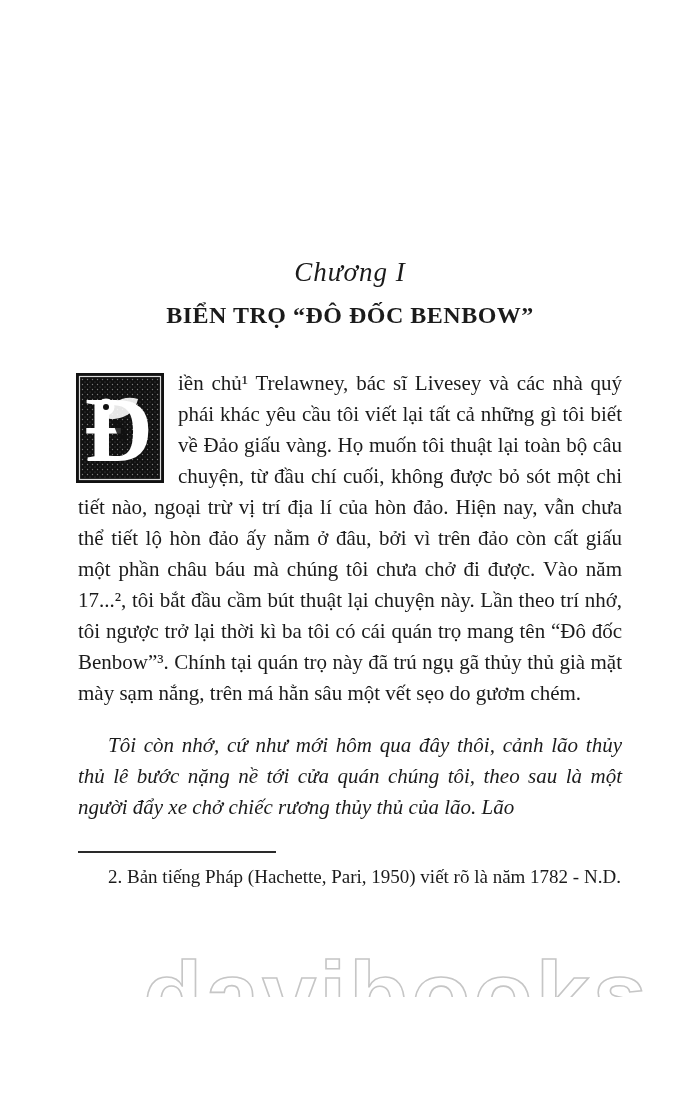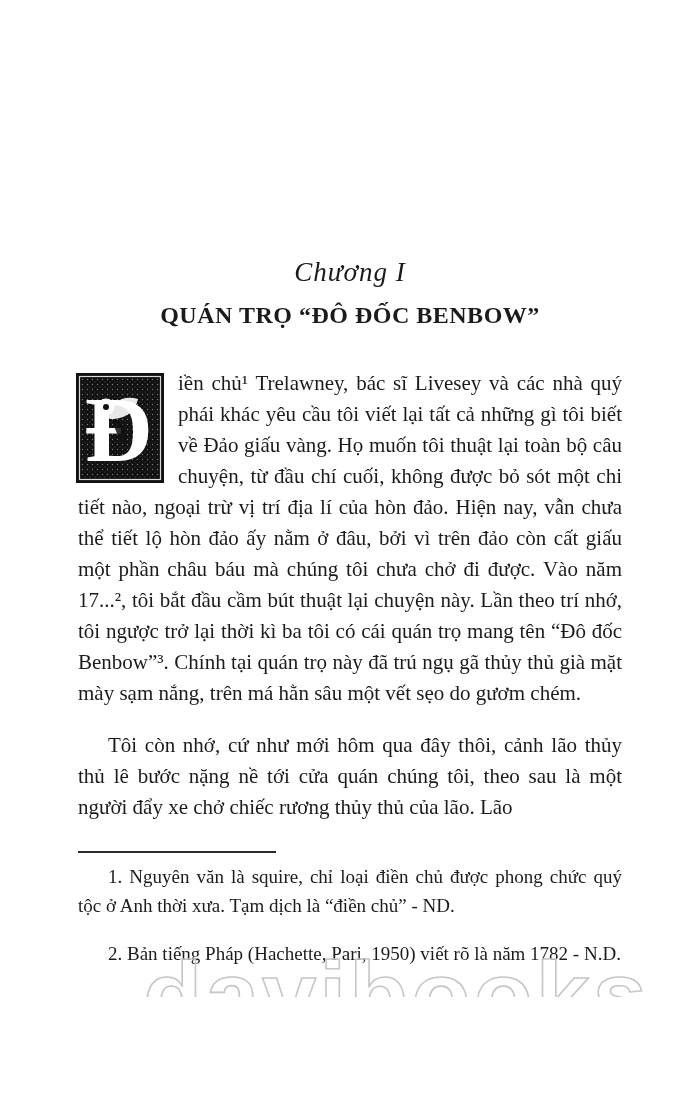--- a/index.html
+++ b/index.html
@@ -38,21 +38,21 @@
     text-align: justify;
   }
   .para-1 { margin-top: 36px; }
   .dropcap-box {
     float: left;
     width: 88px;
     height: 110px;
     margin: 5px 14px 4px -2px;
   }
   .dropcap-box svg { display: block; width: 100%; height: 100%; }
-  .para-2 { margin-top: 6px; text-indent: 30px; }
+  .para-2 { margin-top: 6px; text-indent: 30px; font-style: italic; }
   .footnote-rule {
     width: 198px;
     height: 0;
     border-top: 2px solid #2a2a2a;
     margin-top: 28px;
   }
   .footnotes {
     font-size: 19px;
     line-height: 29px;
     text-align: justify;
@@ -89,21 +89,21 @@
 </style>
 </head>
 <body>
 
 <div class="page">
   <div class="content">
 
     <div class="heading">
       <div class="chapter-label">Chương I</div>
       <div class="chapter-title">
-        <div>QUÁN TRỌ “ĐÔ ĐỐC BENBOW”</div>
+        <div>BIỂN TRỌ “ĐÔ ĐỐC BENBOW”</div>
       </div>
     </div>
 
     <p class="body-text para-1">
       <span class="dropcap-box">
         <svg viewBox="0 0 88 110" xmlns="http://www.w3.org/2000/svg">
           <defs>
             <pattern id="stipple" width="5" height="5" patternUnits="userSpaceOnUse">
               <circle cx="1.5" cy="1.5" r="0.7" fill="#ffffff" opacity="0.45"></circle>
               <circle cx="4" cy="4" r="0.5" fill="#ffffff" opacity="0.3"></circle>
@@ -120,21 +120,20 @@
           <path d="M56 30 q10 6 6 20" stroke="#ffffff" stroke-width="2" fill="none" opacity="0.9"></path>
         </svg>
       </span><span>iền chủ¹ Trelawney, bác sĩ Livesey và các nhà quý phái khác yêu cầu tôi viết lại tất cả những gì tôi biết về Đảo giấu vàng. Họ muốn tôi thuật lại toàn bộ câu chuyện, từ đầu chí cuối, không được bỏ sót một chi tiết nào, ngoại trừ vị trí địa lí của hòn đảo. Hiện nay, vẫn chưa thể tiết lộ hòn đảo ấy nằm ở đâu, bởi vì trên đảo còn cất giấu một phần châu báu mà chúng tôi chưa chở đi được. Vào năm 17...², tôi bắt đầu cầm bút thuật lại chuyện này. Lần theo trí nhớ, tôi ngược trở lại thời kì ba tôi có cái quán trọ mang tên “Đô đốc Benbow”³. Chính tại quán trọ này đã trú ngụ gã thủy thủ già mặt mày sạm nắng, trên má hằn sâu một vết sẹo do gươm chém.</span>
     </p>
 
     <p class="body-text para-2">Tôi còn nhớ, cứ như mới hôm qua đây thôi, cảnh lão thủy thủ lê bước nặng nề tới cửa quán chúng tôi, theo sau là một người đẩy xe chở chiếc rương thủy thủ của lão. Lão</p>
 
     <div class="footnote-rule"></div>
 
     <div class="footnotes">
-      <p class="footnote-item">1. Nguyên văn là squire, chỉ loại điền chủ được phong chức quý tộc ở Anh thời xưa. Tạm dịch là “điền chủ” - ND.</p>
       <p class="footnote-item">2. Bản tiếng Pháp (Hachette, Pari, 1950) viết rõ là năm 1782 - N.D.</p>
     </div>
 
   </div>
 
   <div class="watermark-brand">davibooks</div>
   <div class="watermark-slogan">Khát vọng tri thức</div>
 </div>
 
 </body></html>

